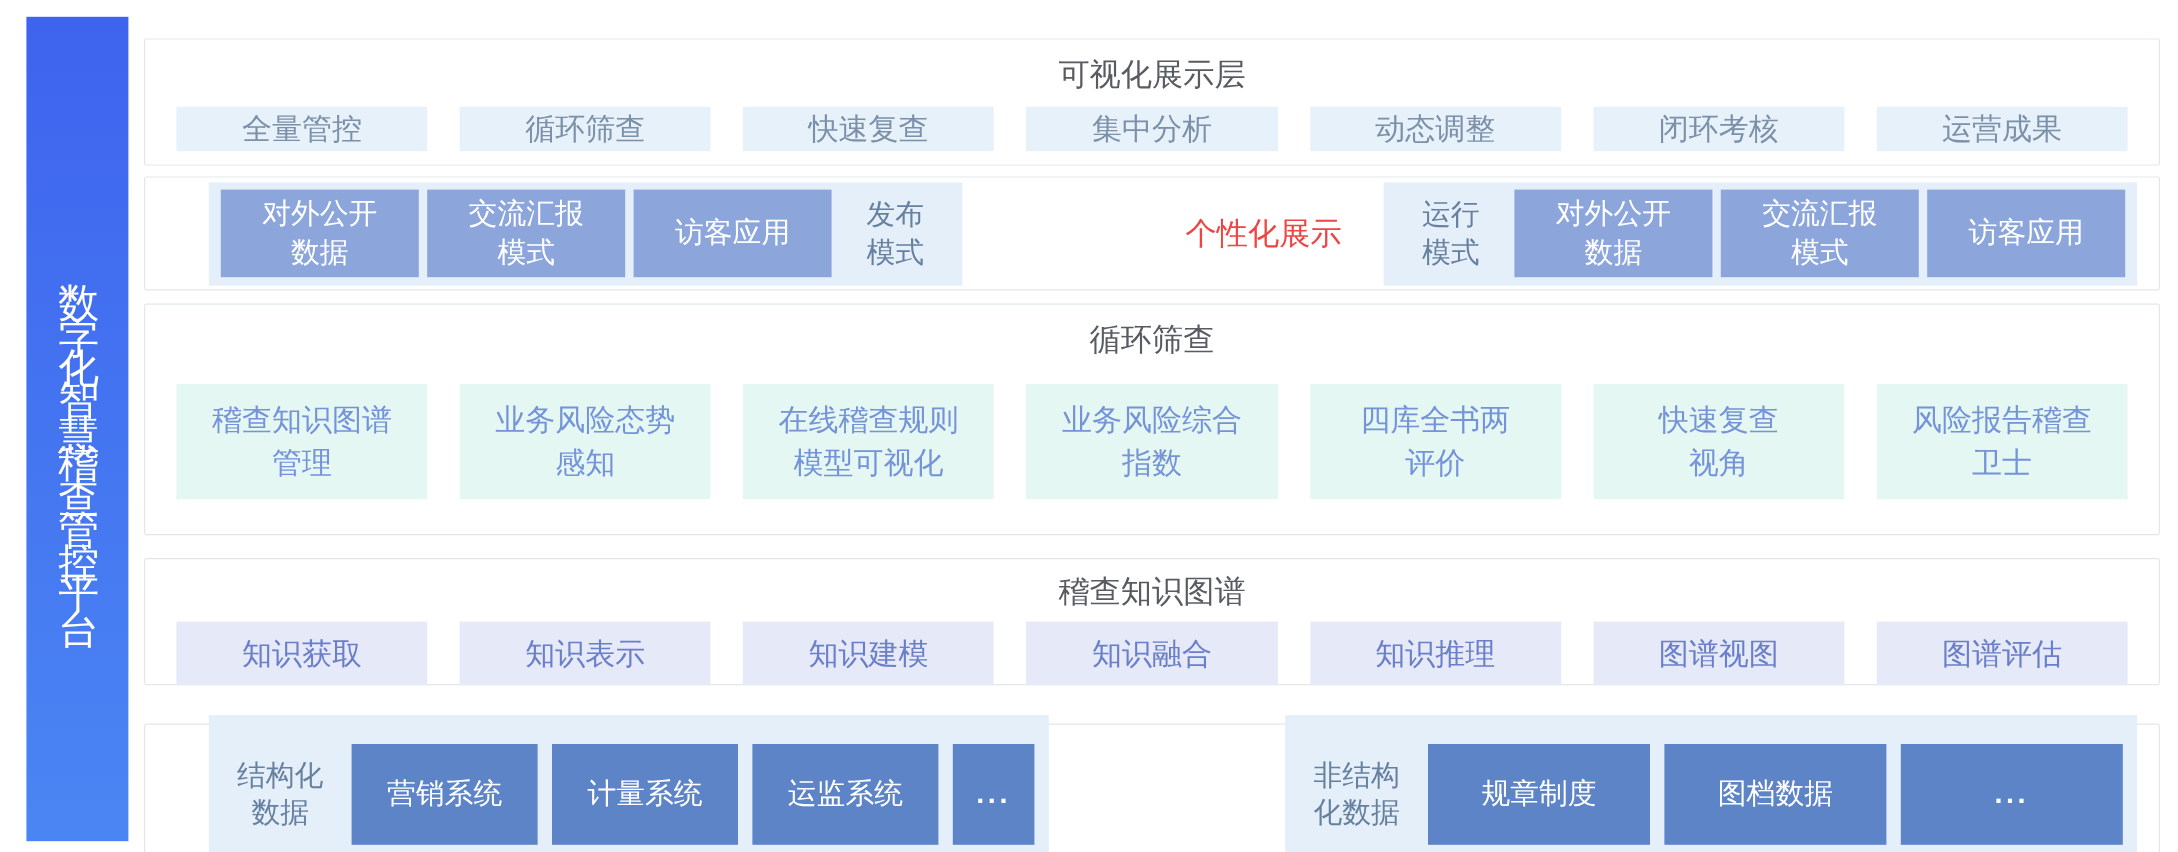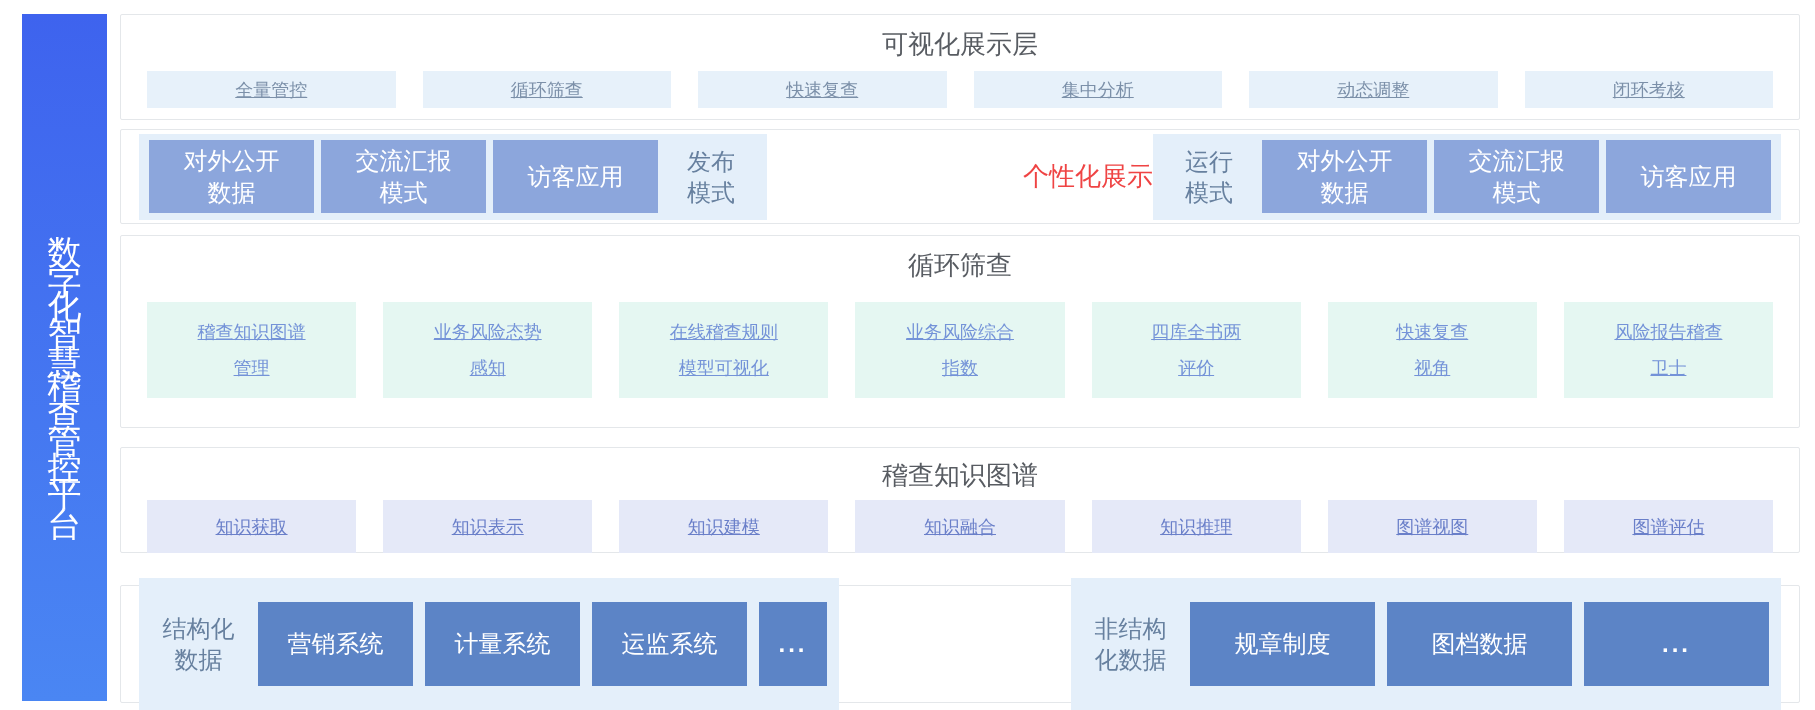--- a/index.html
+++ b/index.html
@@ -23,34 +23,34 @@
   .main { position: absolute; left: 120px; top: 0; width: 1680px; }
   .layer {
     width: 1680px; background: #ffffff;
     border: 1px solid #E4E7EA; border-radius: 2px;
   }
   .layer-title {
     text-align: center; font-size: 26px; color: #585C62; line-height: 30px;
   }
 
   
-  .layer-1 { margin-top: 14px; height: 106px; padding: 14px 26px 0 26px; }
+  .layer-1 { margin-top: 32px; height: 106px; padding: 14px 26px 0 26px; }
   .chip-row { display: flex; gap: 27px; margin-top: 12px; }
   .chip {
     flex: 1; display: flex; align-items: center; justify-content: center;
-    text-align: center; white-space: pre-line; font-size: 18px; text-decoration: underline;
+    text-align: center; white-space: pre-line; font-size: 25px;
   }
   .layer-1 .chip { height: 37px; background: #E7F1FA; color: #7C90A9; }
 
   
   .layer-2 { margin-top: 9px; height: 95px; padding: 4px 18px;
     display: flex; align-items: center; }
   .panel {
     background: #E4EFFA; height: 86px; display: flex; align-items: center;
-    padding: 0 10px; gap: 7px;
+    padding: 0 10px; gap: 7px; margin-left: 35px;
   }
   .dark-box {
     display: flex; align-items: center; justify-content: center; text-align: center;
     white-space: pre-line; color: #ffffff; font-size: 24px; line-height: 32px;
   }
   .periwinkle { background: #8CA6DC; width: 165px; height: 73px; }
   .panel-label {
     width: 92px; text-align: center; white-space: pre-line;
     font-size: 24px; line-height: 31px; color: #67809F;
   }
@@ -92,20 +92,21 @@
 
     <div class="layer layer-1">
       <div class="layer-title">可视化展示层</div>
       <div class="chip-row">
         <div class="chip">全量管控</div>
         <div class="chip">循环筛查</div>
         <div class="chip">快速复查</div>
         <div class="chip">集中分析</div>
         <div class="chip">动态调整</div>
         <div class="chip">闭环考核</div>
+        <div class="chip">运营成果</div>
       </div>
     </div>
 
     <div class="layer layer-2">
       <div class="panel">
         <div class="dark-box periwinkle">对外公开
 数据</div>
         <div class="dark-box periwinkle">交流汇报
 模式</div>
         <div class="dark-box periwinkle">访客应用</div>

